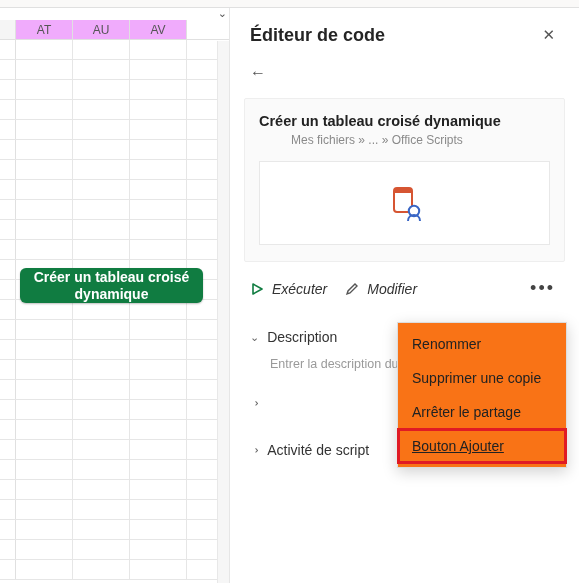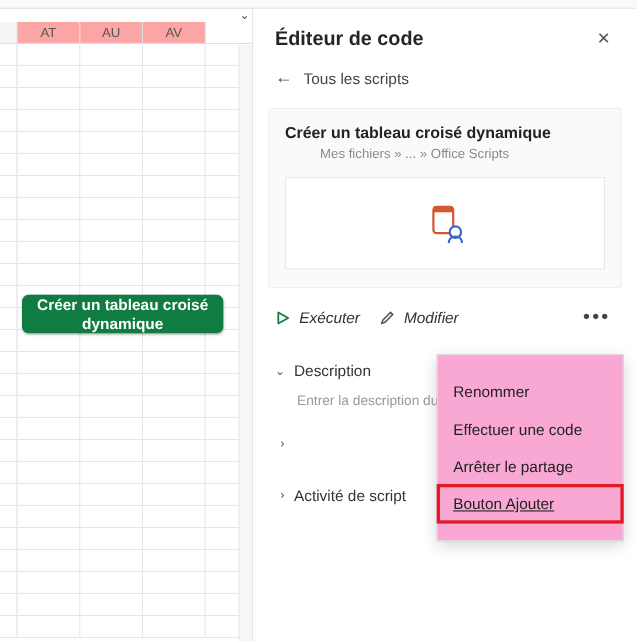--- a/index.html
+++ b/index.html
@@ -3,21 +3,21 @@
 <meta charset="utf-8">
 <style>
   * { box-sizing: border-box; margin: 0; padding: 0; font-family: "Segoe UI", Arial, sans-serif; }
   body { width: 579px; height: 583px; overflow: hidden; background: #fff; position: relative; }
   .topbar { height: 8px; border-bottom: 1px solid #e0e0e0; background: #faf9f8; }
   .container { display: flex; height: 575px; }
   .sheet { flex: 0 0 230px; border-right: 1px solid #e6e6e6; position: relative; }
   .chevron-wrap { position: absolute; top: -2px; right: 2px; height: 14px; display: flex; align-items: center; justify-content: flex-end; color: #555; font-size: 11px; }
   .colheaders { display: flex; height: 20px; border-bottom: 1px solid #e0e0e0; margin-top: 12px; }
   .rowhead { flex: 0 0 16px; border-right: 1px solid #e0e0e0; background: #f5f5f5; }
-  .colhead { flex: 0 0 57px; border-right: 1px solid #e0e0e0; display: flex; align-items: center; justify-content: center; font-size: 12px; color: #555; background: #fca5a5; }
+  .colhead { flex: 0 0 57px; border-right: 1px solid #e0e0e0; display: flex; align-items: center; justify-content: center; font-size: 12px; color: #555; background: #f0abfc; }
   .grid { position: relative; }
   .gridrow { display: flex; height: 20px; border-bottom: 1px solid #e6e6e6; }
   .gridrow .rh { flex: 0 0 16px; border-right: 1px solid #e0e0e0; background: #fff; }
   .gridrow .cell { flex: 0 0 57px; border-right: 1px solid #e6e6e6; }
   .scroll-gutter { position: absolute; top: 33px; right: 0; width: 12px; bottom: 0; background: #f6f6f6; border-left: 1px solid #e8e8e8; }
   .greenbtn { position: absolute; left: 20px; top: 260px; width: 183px; height: 35px; background: #107c41; color: #fff; border-radius: 6px; display: flex; align-items: center; justify-content: center; text-align: center; font-size: 14px; font-weight: 600; line-height: 1.15; box-shadow: 0 1px 2px rgba(0,0,0,.25); padding: 0 8px; }
   .panel { flex: 1; display: flex; flex-direction: column; padding: 0; background: #fff; }
   .panel-head { display: flex; align-items: center; justify-content: space-between; padding: 14px 20px 10px 20px; }
   .panel-title { font-size: 18px; font-weight: 600; color: #252525; }
   .close-x { font-size: 15px; color: #555; cursor: pointer; padding: 4px; }
@@ -32,21 +32,21 @@
   .abtn { display: flex; align-items: center; gap: 8px; font-size: 14px; color: #333; cursor: pointer; font-style: italic; }
   .abtn svg { display: block; }
   .spacer { flex: 1; }
   .more { font-size: 18px; letter-spacing: 2px; color: #444; cursor: pointer; padding: 2px 6px; }
   .section { padding: 10px 20px; }
   .sec-toggle { display: flex; align-items: center; gap: 8px; font-size: 14px; color: #333; cursor: pointer; padding: 6px 0; }
   .chev { font-size: 11px; color: #666; display: inline-block; }
   .chev.down { transform: rotate(0deg); }
   .chev.right { transform: rotate(-90deg); }
   .desc-body { font-size: 12.5px; color: #9a9a9a; padding: 6px 0 0 20px; }
-  .menu { position: absolute; right: 12px; top: 322px; width: 170px; background: #f9a8d4; border: 1px solid #ddd; box-shadow: 0 4px 14px rgba(0,0,0,.18); z-index: 50; padding: 16px 0; }
+  .menu { position: absolute; right: 12px; top: 322px; width: 170px; background: #f97316; border: 1px solid #ddd; box-shadow: 0 4px 14px rgba(0,0,0,.18); z-index: 50; padding: 4px 0; }
   .menu-item { padding: 9px 14px; font-size: 14px; color: #222; cursor: pointer; }
   .menu-item.highlight { outline: 3px solid #e01b24; outline-offset: -2px; text-decoration: underline; }
 </style>
 </head>
 <body>
 
 <div class="topbar"></div>
 <div class="container">
 
   <div class="sheet">
@@ -228,21 +228,20 @@
     </div>
   </div>
 
   <div class="panel">
     <div class="panel-head">
       <div class="panel-title">Éditeur de code</div>
       <div class="close-x">✕</div>
     </div>
     <div class="back-row">
       <span class="arrow-left">←</span>
-      <span>Tous les scripts</span>
     </div>
 
     <div class="card">
       <div class="card-title">Créer un tableau croisé dynamique</div>
       <div class="breadcrumb">Mes fichiers » ... » Office Scripts</div>
       <div class="thumb">
         <span class="script-icon">
           <svg width="40" height="40" viewBox="0 0 40 40">
             <rect x="9" y="5" width="18" height="24" rx="3" fill="none" stroke="#d65532" stroke-width="2"></rect>
             <rect x="9" y="5" width="18" height="5" fill="#d65532"></rect>
@@ -293,16 +292,16 @@
         <span class="chev right">⌄</span>
         <span>Activité de script</span>
       </div>
     </div>
   </div>
 
 </div>
 
 <div class="menu">
   <div class="menu-item">Renommer</div>
-  <div class="menu-item">Effectuer une code</div>
+  <div class="menu-item">Supprimer une copie</div>
   <div class="menu-item">Arrêter le partage</div>
   <div class="menu-item highlight">Bouton Ajouter</div>
 </div>
 
 </body></html>

